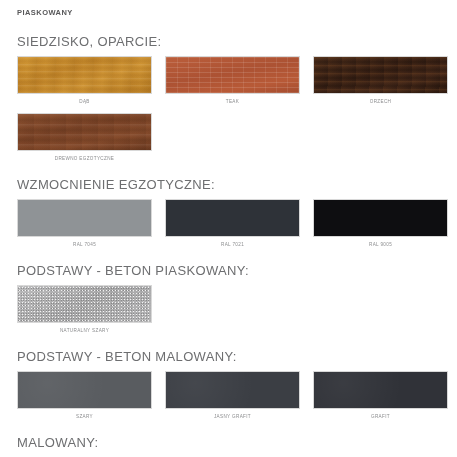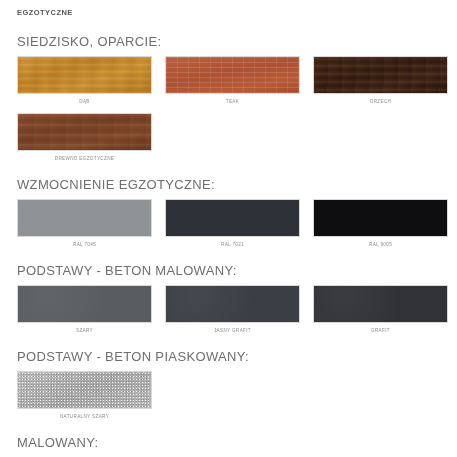--- a/index.html
+++ b/index.html
@@ -153,21 +153,21 @@
       radial-gradient(rgba(235,235,235,0.65) 0.7px, rgba(235,235,235,0) 0.8px),
       linear-gradient(150deg, #bcbcbd 0%, #a9a9aa 50%, #b7b7b8 100%);
     background-size: 3px 3px, 4px 4px, 2.5px 2.5px, 5px 5px, 100% 100%;
     background-position: 0 0, 1px 2px, 2px 1px, 3px 3px, 0 0;
   }
 </style>
 </head>
 <body>
 
 <div class="page">
-  <h1 class="doc-title">EGZOTYCZNE</h1>
+  <h1 class="doc-title">PIASKOWANY</h1>
   <div id="sections-root">
       <div class="section">
         <h2 class="section-title section-head-gap-1">SIEDZISKO, OPARCIE:</h2>
         <div class="swatch-row">
           <div class="swatch-cell">
             <div class="swatch tex-oak" style="--c: #c2862a;"></div>
             <div class="swatch-label">DĄB</div>
           </div>
           <div class="swatch-cell">
             <div class="swatch tex-teak" style="--c: #ac5233;"></div>
@@ -196,43 +196,43 @@
             <div class="swatch tex-flat" style="--c: #2e3238;"></div>
             <div class="swatch-label">RAL 7021</div>
           </div>
           <div class="swatch-cell">
             <div class="swatch tex-flat" style="--c: #0e0e11;"></div>
             <div class="swatch-label">RAL 9005</div>
           </div>
         </div>
       </div>
       <div class="section">
+        <h2 class="section-title section-head-gap">PODSTAWY - BETON PIASKOWANY:</h2>
+        <div class="swatch-row">
+          <div class="swatch-cell">
+            <div class="swatch tex-concrete" style="--c: #b2b2b3;"></div>
+            <div class="swatch-label">NATURALNY SZARY</div>
+          </div>
+        </div>
+      </div>
+      <div class="section">
         <h2 class="section-title section-head-gap">PODSTAWY - BETON MALOWANY:</h2>
         <div class="swatch-row">
           <div class="swatch-cell">
             <div class="swatch tex-paint" style="--c: #595c60;"></div>
             <div class="swatch-label">SZARY</div>
           </div>
           <div class="swatch-cell">
             <div class="swatch tex-paint" style="--c: #3b3e44;"></div>
             <div class="swatch-label">JASNY GRAFIT</div>
           </div>
           <div class="swatch-cell">
             <div class="swatch tex-paint" style="--c: #303238;"></div>
             <div class="swatch-label">GRAFIT</div>
           </div>
         </div>
       </div>
       <div class="section">
-        <h2 class="section-title section-head-gap">PODSTAWY - BETON PIASKOWANY:</h2>
-        <div class="swatch-row">
-          <div class="swatch-cell">
-            <div class="swatch tex-concrete" style="--c: #b2b2b3;"></div>
-            <div class="swatch-label">NATURALNY SZARY</div>
-          </div>
-        </div>
-      </div>
-      <div class="section">
         <h2 class="section-title section-head-gap">MALOWANY:</h2>
         <div class="swatch-row"></div>
       </div>
     </div>
 </div>
 
 </body></html>

